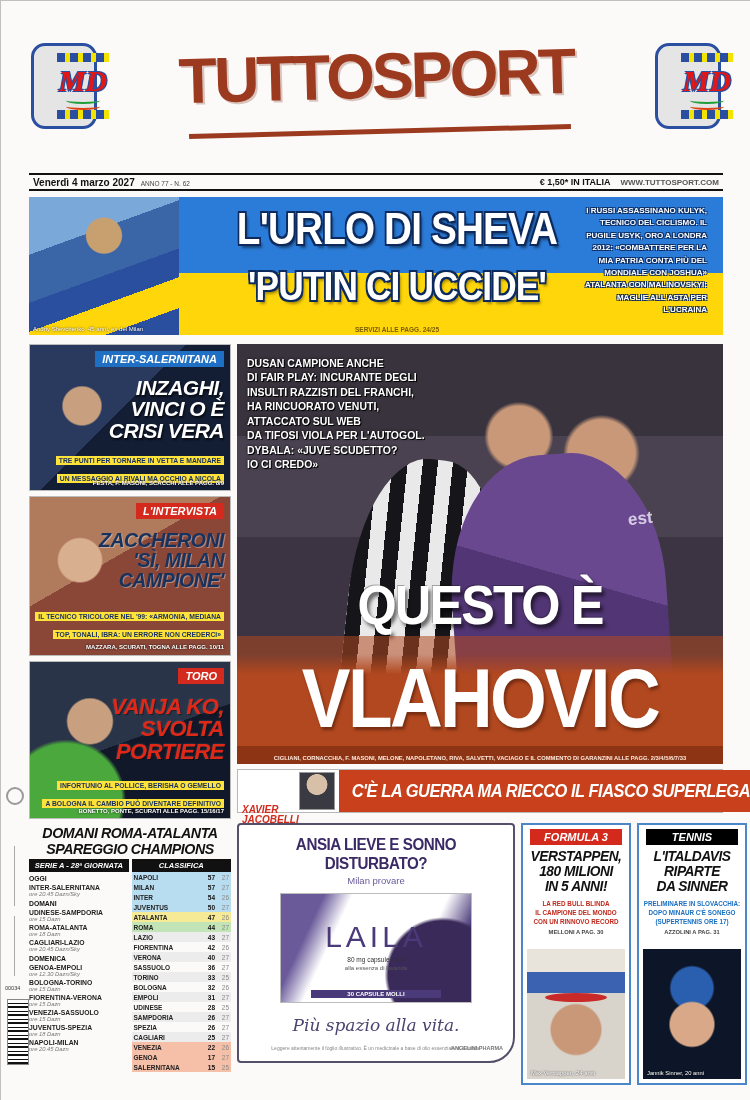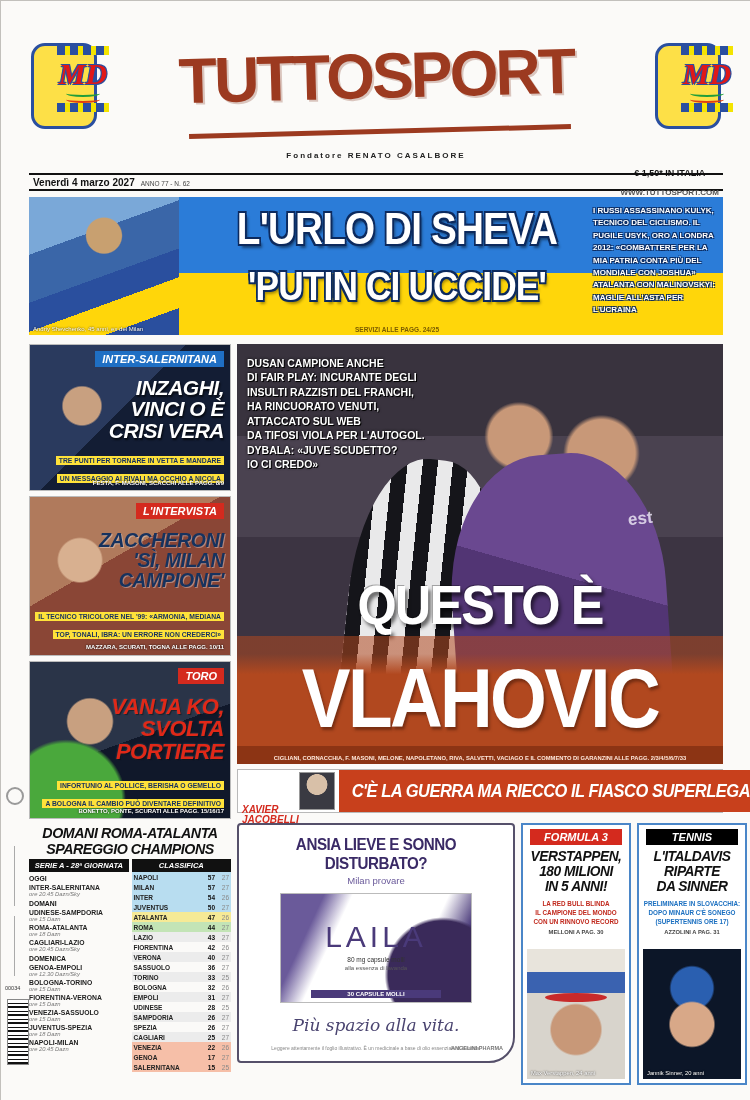--- a/index.html
+++ b/index.html
@@ -1,45 +1,45 @@
 <!DOCTYPE html>
 <html><head>
 <meta charset="utf-8">
 <style>
   html,body{margin:0;padding:0;background:#d8d6d2;font-family:"Liberation Sans",sans-serif;}
   #page{position:relative;width:750px;height:1100px;background:#fbfaf8;margin:0 auto;overflow:hidden;border:1px solid #c2c0bc;}
   .abs{position:absolute;}
   .pre{white-space:pre-line;}
 
   
-  .md-logo{width:66px;height:86px;background:#fde047;border:3px solid #2a4fa0;border-radius:14px;display:flex;flex-direction:column;align-items:center;justify-content:flex-start;box-sizing:border-box;padding-left:38px;}
+  .md-logo{width:66px;height:86px;background:#e5e5e5;border:3px solid #2a4fa0;border-radius:14px;display:flex;flex-direction:column;align-items:center;justify-content:center;box-sizing:border-box;padding-left:38px;}
   .md-strip{width:52px;height:9px;background:repeating-linear-gradient(90deg,#2a4fa0 0 8px,#f3e400 8px 13px);}
   .md-text{font-family:"Liberation Serif",serif;font-weight:bold;font-style:italic;font-size:30px;color:#e01818;text-shadow:1px 1px 0 #2a4fa0,-1px -1px 0 #2a4fa0,1px -1px 0 #2a4fa0,-1px 1px 0 #2a4fa0;line-height:1;margin:4px 0 1px 0;}
   .md-arc{width:34px;height:5px;border-bottom:2px solid #1f9e3a;border-radius:50%;}
   .md-arc.red{border-bottom-color:#e04010;margin-top:-1px;}
   .ts-logo{left:0;right:0;top:38px;text-align:center;font-weight:900;font-size:64px;letter-spacing:-3px;color:#9c3a20;transform:rotate(-1.5deg) scaleX(0.98);text-shadow:2px 2px 0 rgba(120,40,15,.25);}
   .ts-underline{left:188px;top:128px;width:382px;height:5px;background:#9c3a20;transform:rotate(-1.5deg);}
   .founder{left:0;right:0;top:150px;text-align:center;font-size:8px;font-weight:bold;letter-spacing:2px;color:#222;}
 
   
   .dateline{left:28px;top:172px;width:694px;height:18px;border-top:2px solid #111;border-bottom:2px solid #111;display:flex;align-items:center;justify-content:space-between;box-sizing:border-box;padding:0 4px;}
   .dateline .d1{font-weight:bold;font-size:10px;color:#111;}
   .dateline .d2{font-size:6.5px;color:#444;margin-left:6px;}
-  .dateline .right{display:flex;align-items:center;gap:10px;flex-direction:column;}
+  .dateline .right{display:flex;align-items:center;gap:10px;}
   .dateline .price{font-weight:bold;font-size:9px;color:#111;}
   .dateline .site{font-weight:bold;font-size:8px;color:#555;}
 
   
   .banner{left:28px;top:196px;width:694px;height:138px;background:linear-gradient(180deg,#2b7cd8 0 55%,#ffd60a 55% 100%);overflow:hidden;}
   .banner-photo{left:0;top:0;width:150px;height:138px;background:
       radial-gradient(circle at 50% 28%,#c8a070 0 14%,rgba(200,160,112,0) 15%),
       linear-gradient(160deg,#7aa8d8 0 30%,#3a66a8 30% 55%,#2a4f9e 55% 70%,#ffd60a 70% 86%,#2a4f9e 86% 100%);}
   .banner-h1{left:150px;top:6px;width:436px;text-align:center;font-weight:900;font-size:45px;letter-spacing:-1px;color:#fff;transform:scaleX(.86);text-shadow:-2px -2px 0 #0c2a5e,2px -2px 0 #0c2a5e,-2px 2px 0 #0c2a5e,2px 2px 0 #0c2a5e,3px 4px 3px rgba(0,0,0,.45);}
   .banner-h2{left:150px;top:66px;width:436px;text-align:center;font-weight:900;font-size:41px;letter-spacing:-1px;color:#fff;transform:scaleX(.86);text-shadow:-2px -2px 0 #0c2a5e,2px -2px 0 #0c2a5e,-2px 2px 0 #0c2a5e,2px 2px 0 #0c2a5e,3px 4px 3px rgba(0,0,0,.35);}
-  .banner-side{right:0;top:8px;width:130px;text-align:left;font-weight:bold;font-size:8px;line-height:1.55;color:#fff;text-shadow:-1px -1px 0 #0c2a5e,1px -1px 0 #0c2a5e,-1px 1px 0 #0c2a5e,1px 1px 0 #0c2a5e;}
+  .banner-side{right:16px;top:8px;width:130px;text-align:right;font-weight:bold;font-size:8px;line-height:1.55;color:#fff;text-shadow:-1px -1px 0 #0c2a5e,1px -1px 0 #0c2a5e,-1px 1px 0 #0c2a5e,1px 1px 0 #0c2a5e;}
   .banner-cap{left:4px;bottom:3px;font-size:6px;color:#fff;text-shadow:0 0 2px #000;}
   .banner-bottomcap{left:150px;bottom:2px;width:436px;text-align:center;font-size:6.5px;font-weight:bold;color:#7a5c00;}
 
   
   .lbox{left:28px;width:202px;border:1px solid #bbb;box-sizing:border-box;overflow:hidden;}
   .badge{position:absolute;top:6px;right:6px;color:#fff;font-weight:900;font-style:italic;font-size:11px;padding:2px 7px;letter-spacing:0;}
   .badge.blue{background:#1f6fc4;}
   .badge.red{background:#d42a1e;}
   .lbox-head{position:absolute;right:6px;text-align:right;font-weight:900;font-style:italic;line-height:1.02;letter-spacing:-.5px;}
   .chips{position:absolute;right:6px;text-align:right;}
@@ -136,21 +136,20 @@
   </div>
   <div class="abs md-logo" style="left:654px;top:42px;">
     <div class="md-strip"></div>
     <span class="md-text">MD</span>
     <div class="md-arc"></div>
     <div class="md-arc red"></div>
     <div class="md-strip"></div>
   </div>
   <div class="abs ts-logo">TUTTOSPORT</div>
   <div class="abs ts-underline"></div>
-  <div class="abs founder">Fondatore RENATO CASALBORE</div>
 
   <div class="abs dateline">
     <span style="display:flex;align-items:baseline;">
       <span class="d1">Venerdì 4 marzo 2027</span>
       <span class="d2">ANNO 77 - N. 62</span>
     </span>
     <span class="right">
       <span class="price">€ 1,50* IN ITALIA</span>
       <span class="site">WWW.TUTTOSPORT.COM</span>
     </span>

